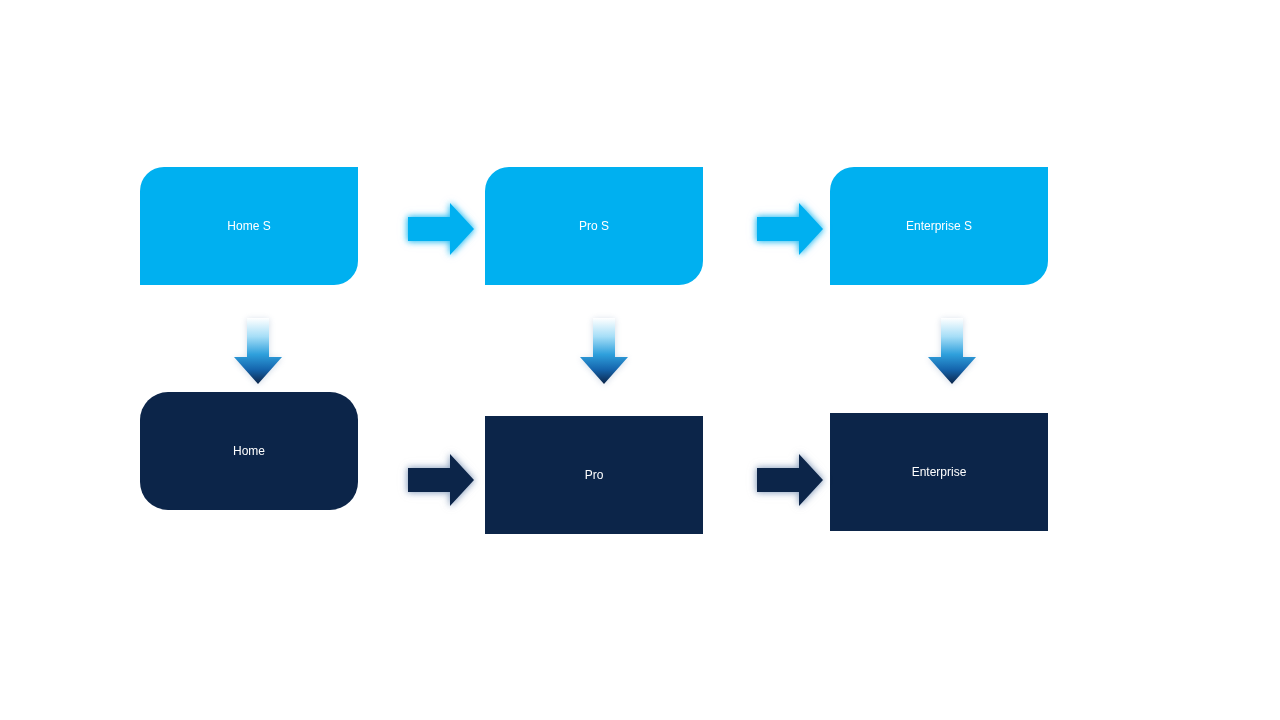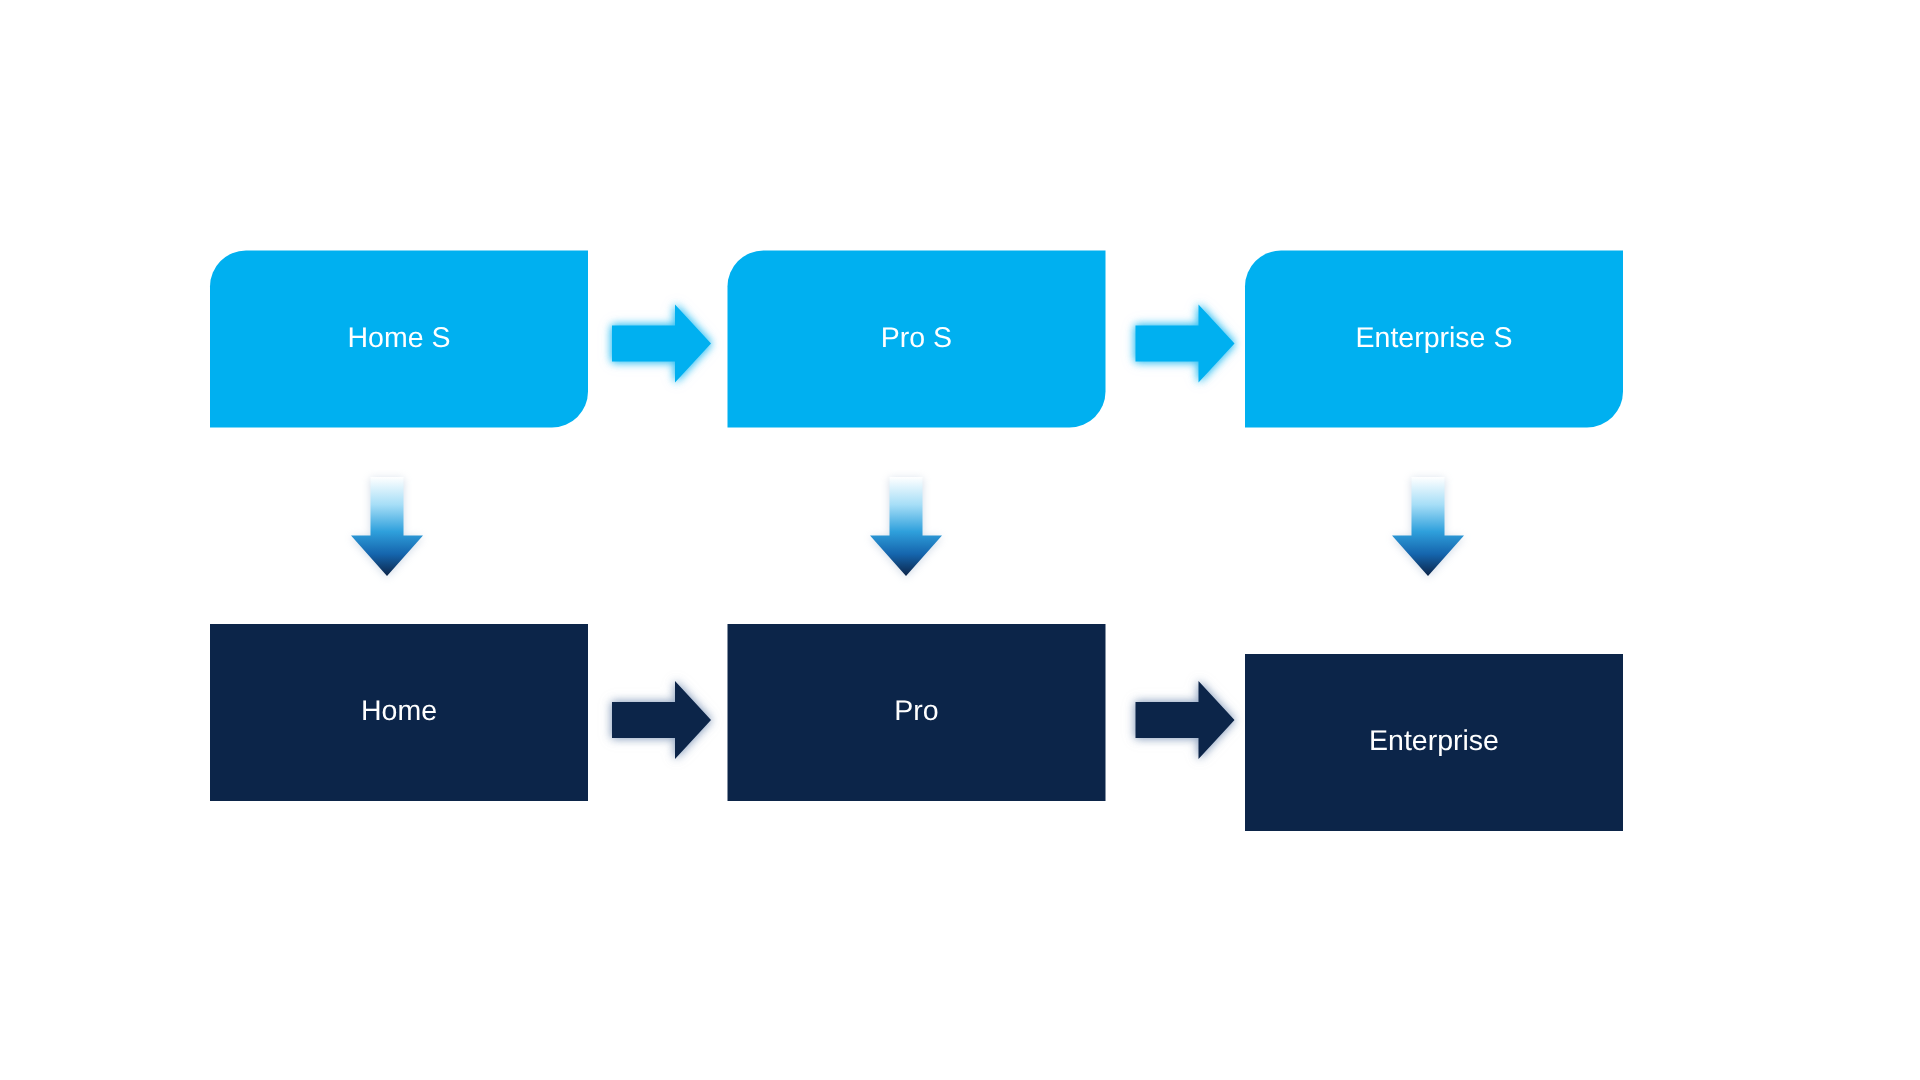--- a/index.html
+++ b/index.html
@@ -10,27 +10,27 @@
   .slide {
     position: relative;
     width: 1280px;
     height: 720px;
     background: var(--background, #FFFFFF);
     overflow: hidden;
     font-family: "Liberation Sans", sans-serif;
   }
   .node {
     position: absolute;
-    width: 252px;
+    width: 218px;
     height: 118px;
     display: flex;
     align-items: center;
     justify-content: center;
     color: var(--label-text, #FFFFFF);
-    font-size: 19px;
+    font-size: 12px;
     line-height: 1.2;
     text-align: center;
   }
   .node.top {
     background: var(--top-box-fill, #00B0F0);
     border-radius: 24px 0 24px 0;
   }
   .node.bottom {
     background: var(--bottom-box-fill, #0C2549);
   }
@@ -101,27 +101,27 @@
   <svg class="arrow-down" style="left:234px; top:318px;" viewBox="0 0 48 66">
     <polygon points="13,0 35,0 35,39 48,39 24,66 0,39 13,39"></polygon>
   </svg>
   <svg class="arrow-down" style="left:580px; top:318px;" viewBox="0 0 48 66">
     <polygon points="13,0 35,0 35,39 48,39 24,66 0,39 13,39"></polygon>
   </svg>
   <svg class="arrow-down" style="left:928px; top:318px;" viewBox="0 0 48 66">
     <polygon points="13,0 35,0 35,39 48,39 24,66 0,39 13,39"></polygon>
   </svg>
 
-  <div class="node bottom" style="left:140px; top:416px;">
+  <div class="node bottom" style="left:140px; top:392px;border-radius:28px;">
     <span>Home</span>
   </div>
   <div class="node bottom" style="left:485px; top:416px;">
     <span>Pro</span>
   </div>
-  <div class="node bottom" style="left:830px; top:436px;text-align:right;">
+  <div class="node bottom" style="left:830px; top:413px;text-align:right;">
     <span>Enterprise</span>
   </div>
 
   <svg class="arrow-right navy" style="left:408px; top:454px;" viewBox="0 0 66 52">
     <polygon points="0,14 42,14 42,0 66,26 42,52 42,38 0,38"></polygon>
   </svg>
   <svg class="arrow-right navy" style="left:757px; top:454px;" viewBox="0 0 66 52">
     <polygon points="0,14 42,14 42,0 66,26 42,52 42,38 0,38"></polygon>
   </svg>
 

